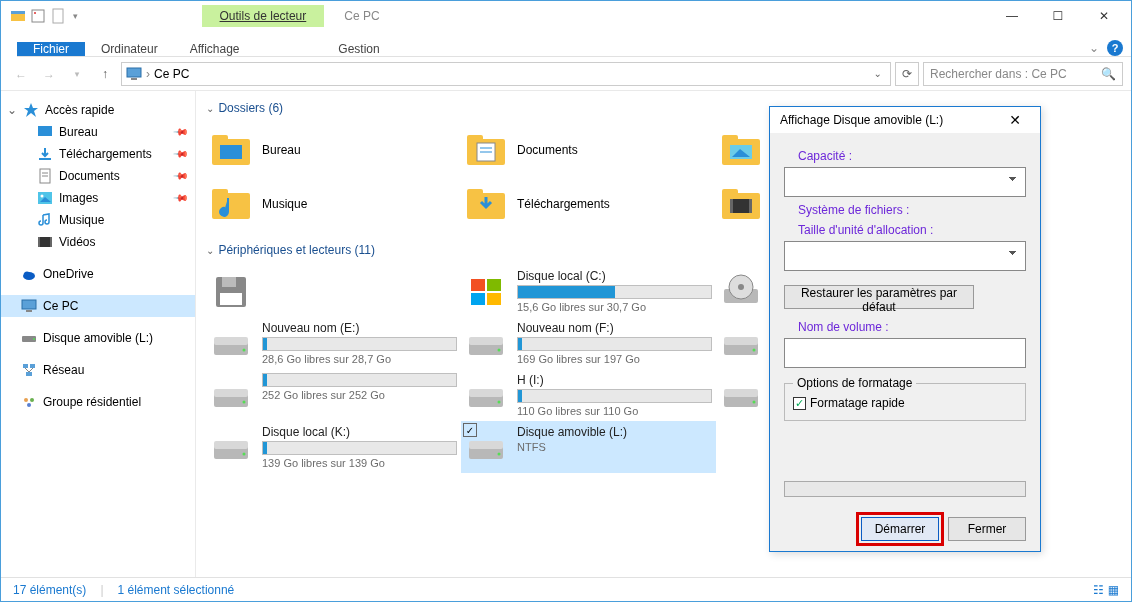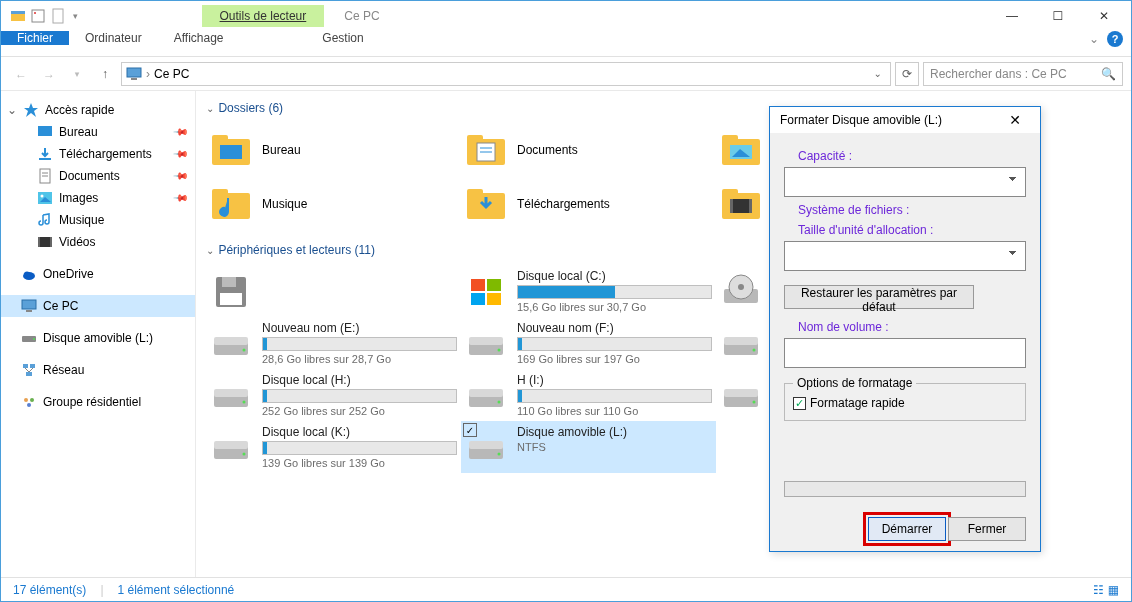--- a/index.html
+++ b/index.html
@@ -8,21 +8,21 @@
 
 .titlebar { height: 30px; display: flex; align-items: center; padding: 0 4px; background: #fff; }
 .titlebar .qat { display: flex; gap: 2px; align-items: center; padding-left: 4px; }
 .titlebar .qat .ico { width: 18px; height: 18px; display: inline-block; }
 .titlebar .win-controls { margin-left: auto; display: flex; }
 .titlebar .win-controls div { width: 46px; height: 30px; display: flex; align-items: center; justify-content: center; color: #333; }
 .titlebar .contextual-tab { margin-left: 120px; background: #c9f19e; padding: 4px 18px; color: #333; font-size: 12px; text-decoration: underline; }
 .titlebar .title-text { margin-left: 20px; color: #888; }
 
 
-.ribbon-tabs { height: 26px; display: flex; align-items: flex-start; border-bottom: 1px solid #e1e1e1; }
+.ribbon-tabs { height: 26px; display: flex; align-items: flex-end; border-bottom: 1px solid #e1e1e1; margin-left: 16px; }
 .ribbon-tabs .tab { padding: 0 16px; display: flex; align-items: center; color: #444; }
 .ribbon-tabs .tab.active { background: #1a79d0; color: #fff; }
 .ribbon-tabs .tab.contextual { margin-left: 56px; width: 95px; justify-content: center; }
 .ribbon-tabs .collapse { margin-left: auto; padding: 0 8px; display: flex; align-items: center; gap: 8px; }
 .help-circle { width: 16px; height: 16px; border-radius: 50%; background: #1a79d0; color: #fff; display: flex; align-items: center; justify-content: center; font-size: 11px; font-weight: bold; }
 
 
 .addressbar { height: 34px; display: flex; align-items: center; gap: 4px; padding: 4px 8px; border-bottom: 1px solid #e9e9e9; }
 .addressbar .nav-btn { width: 24px; height: 24px; display: flex; align-items: center; justify-content: center; color: #bbb; }
 .addressbar .nav-btn.enabled { color: #555; }
@@ -74,21 +74,21 @@
 .dialog .dlg-body { padding: 10px 14px; flex: 1; }
 .dialog label.fld { display: block; margin: 6px 0 4px 14px; color: #6d28d9; }
 .dialog select, .dialog input[type=text] { width: 100%; height: 18px; border: 1px solid #888; background: #fff; padding: 14px 4px; font-size: 12px; }
 .dialog select { appearance: none; background-image: linear-gradient(45deg, transparent 50%, #555 50%), linear-gradient(135deg, #555 50%, transparent 50%); background-position: calc(100% - 12px) 9px, calc(100% - 8px) 9px; background-size: 4px 4px, 4px 4px; background-repeat: no-repeat; }
 .dialog .restore-btn { margin-top: 14px; height: 24px; width: 190px; border: 1px solid #999; background: #e6e6e6; }
 .dialog fieldset { border: 1px solid #bbb; padding: 6px 8px 10px 8px; margin-top: 8px; }
 .dialog fieldset legend { padding: 0 4px; }
 .dialog .chk-row { display: flex; align-items: center; gap: 4px; }
 .dialog .chk-row .chk { width: 13px; height: 13px; border: 1px solid #333; display: flex; align-items: center; justify-content: center; color: #0a5; font-size: 11px; background: #fff; }
 .dialog .progress { height: 16px; border: 1px solid #aaa; background: #e8e8e8; margin-top: 60px; }
-.dialog .dlg-buttons { display: flex; justify-content: flex-end; gap: 2px; padding: 10px 14px; }
+.dialog .dlg-buttons { display: flex; justify-content: flex-end; gap: 9px; padding: 10px 14px; }
 .dialog .dlg-buttons button { width: 78px; height: 24px; border: 1px solid #999; background: #e6e6e6; font-size: 12px; }
 .dialog .dlg-buttons .highlight { border: 3px solid #d90000; padding: 2px; margin: -5px -5px -5px 0; }
 .dialog .dlg-buttons .highlight button { border: 1px solid #0a5cc4; background: #e1e9f5; }
 .path-drop { margin-left: auto; color: #666; padding: 0 4px; }
 </style>
 </head>
 <body>
 
 <div class="titlebar">
   <div class="qat">
@@ -392,21 +392,20 @@
       <div class="drive-free">49,5</div>
     </div>
         </div>
         <div class="drive-item">
           <span class="drive-ico"><svg width="42" height="42">
               <rect x="4" y="18" width="34" height="14" fill="#b8b8b8" rx="2"></rect>
               <rect x="4" y="14" width="34" height="8" fill="#d8d8d8" rx="2"></rect>
               <circle cx="34" cy="27" r="1.5" fill="#5d5"></circle>
             </svg></span>
     <div class="drive-info">
-      <div class="drive-name">Disque local (H:)</div>
       <div class="drive-bar">
               <div class="fill" style="width:2%"></div>
             </div>
       <div class="drive-free">252 Go libres sur 252 Go</div>
     </div>
         </div>
         <div class="drive-item">
           <span class="drive-ico"><svg width="42" height="42">
               <rect x="4" y="18" width="34" height="14" fill="#b8b8b8" rx="2"></rect>
               <rect x="4" y="14" width="34" height="8" fill="#d8d8d8" rx="2"></rect>
@@ -470,21 +469,21 @@
   <span style="color:#ccc">|</span>
   <span>1 élément sélectionné</span>
   <div class="view-toggles">
     <span>☷</span>
     <span>▦</span>
   </div>
 </div>
 
 <div class="dialog">
   <div class="dlg-title">
-    <span>Formater Disque amovible (L:)</span>
+    <span>Affichage Disque amovible (L:)</span>
     <span class="close">✕</span>
   </div>
   <div class="dlg-body">
     <label class="fld">Capacité :</label>
     <select><option>14,6 Go</option></select>
 
     <label class="fld">Système de fichiers :</label>
 
     <label class="fld">Taille d'unité d'allocation :</label>
     <select><option>8192 octets</option></select>

